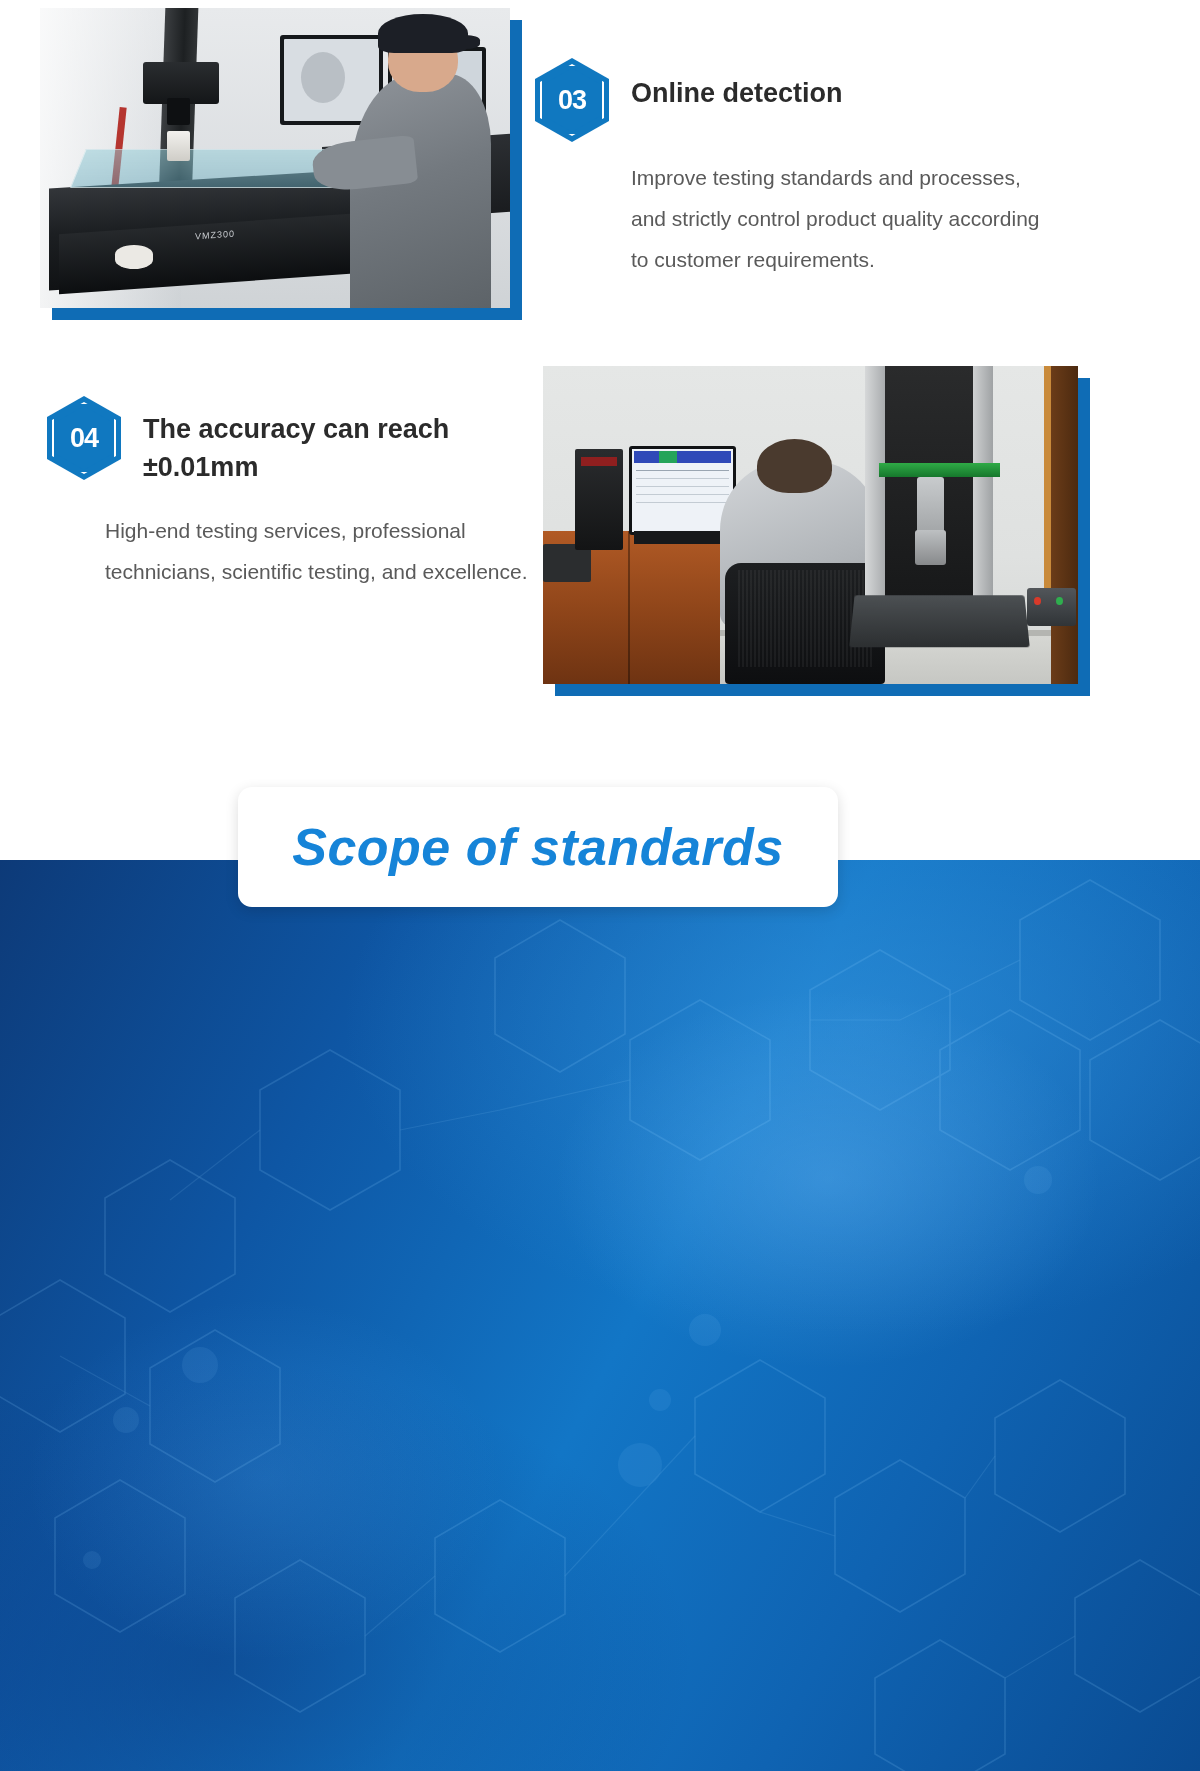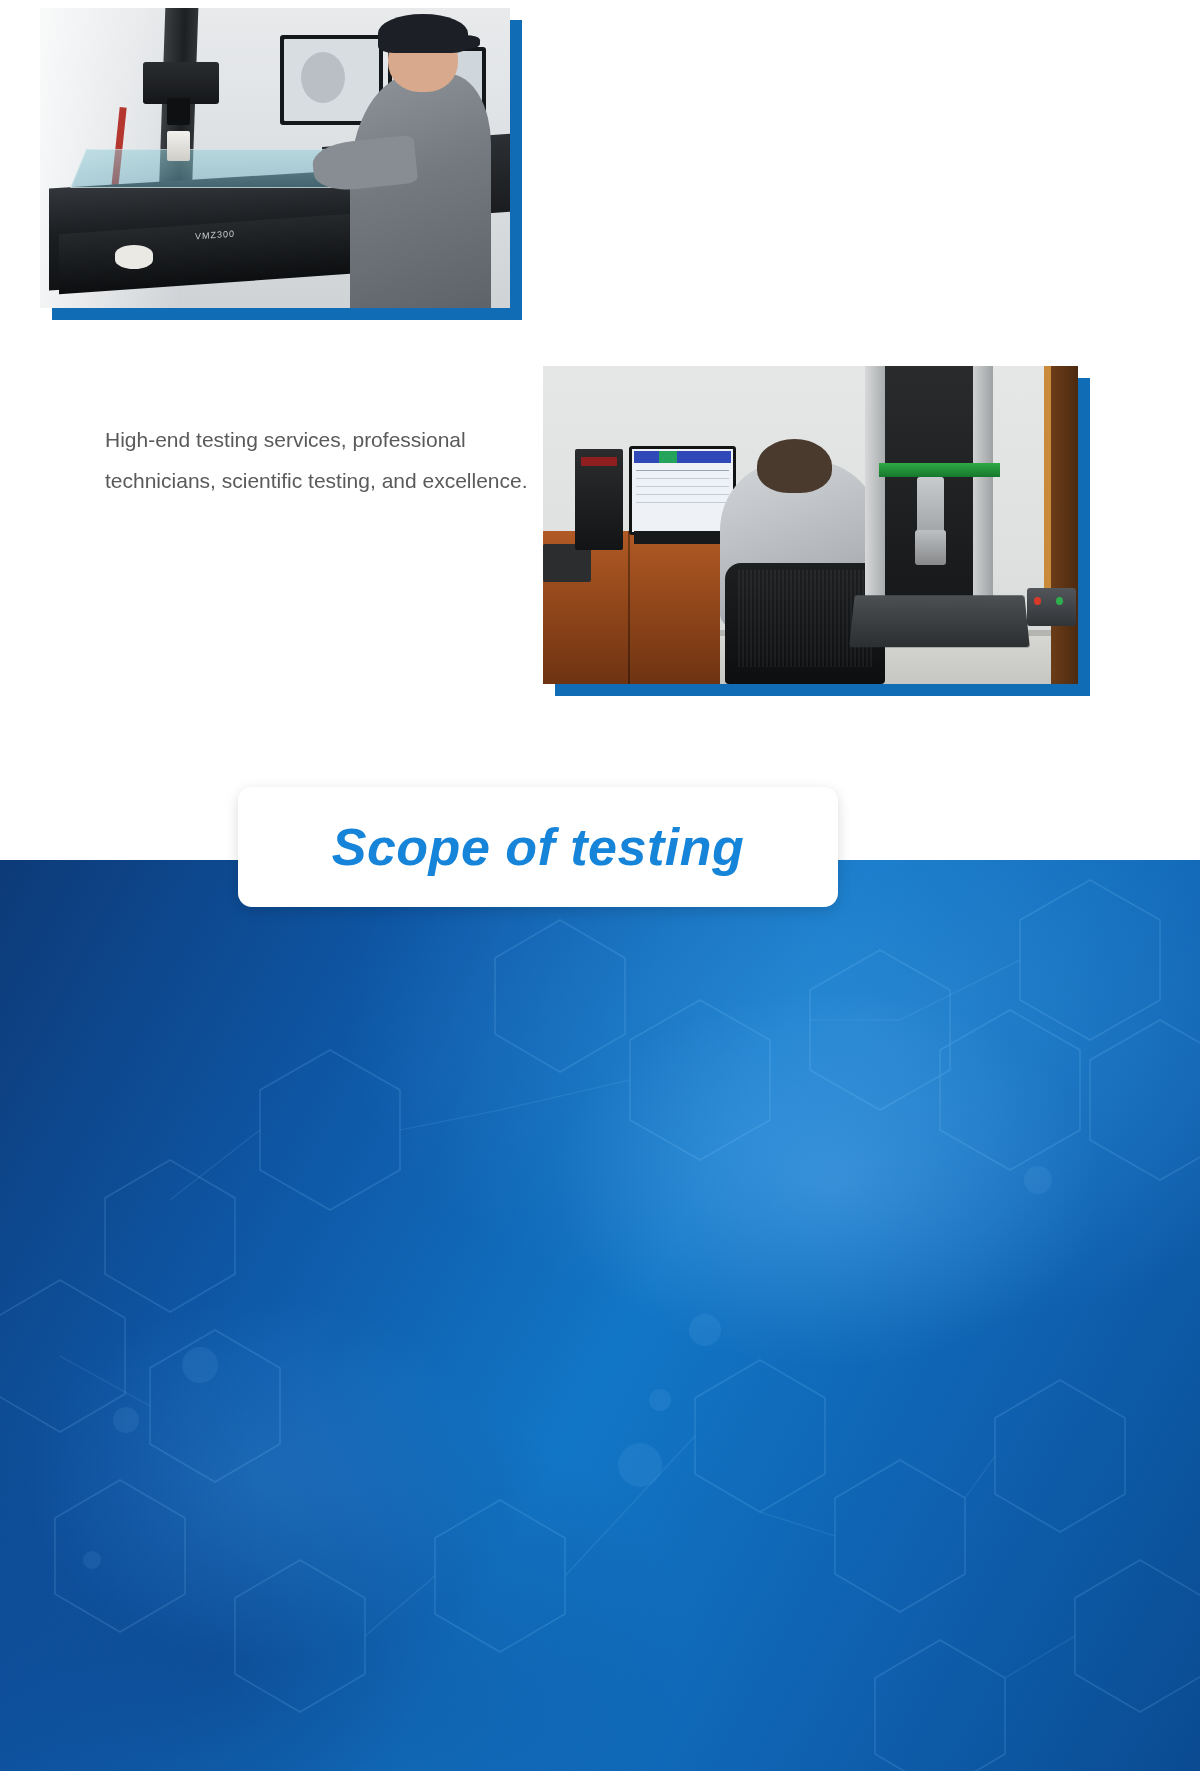--- a/index.html
+++ b/index.html
@@ -253,22 +253,41 @@
           <div class="vmz-kbd"></div>
           <div class="vmz-paper"></div>
           <div class="vmz-person-body"></div>
           <div class="vmz-arm"></div>
           <div class="vmz-person-head"></div>
           <div class="vmz-cap"></div>
         </div>
       </div>
     </div>
 
+    <div id="feature-03">
+      <div class="feature-head">
+        <div class="hex-badge">
+          <div class="hex-shape"></div>
+          <div class="hex-inner"></div>
+          <div class="hex-num">03</div>
+        </div>
+        <div class="feature-title">Online detection</div>
+      </div>
+      <div class="feature-body">Improve testing standards and processes, and strictly control product quality according to customer requirements.</div>
+    </div>
 
     <div id="feature-04">
+      <div class="feature-head">
+        <div class="hex-badge">
+          <div class="hex-shape"></div>
+          <div class="hex-inner"></div>
+          <div class="hex-num">04</div>
+        </div>
+        <div class="feature-title">The accuracy can reach ±0.01mm</div>
+      </div>
       <div class="feature-body">High-end testing services, professional technicians, scientific testing, and excellence.</div>
     </div>
 
     <div class="photo-wrap" id="photo-tensile">
       <div class="photo-frame"></div>
       <div class="photo">
         <div class="scene-ten">
           <div class="ten-floor"></div>
           <div class="ten-baseboard"></div>
           <div class="ten-cabinet"></div>
@@ -342,16 +361,16 @@
         <circle cx="660" cy="540" r="11"></circle>
         <circle cx="640" cy="605" r="22"></circle>
         <circle cx="92" cy="700" r="9"></circle>
         <circle cx="1038" cy="320" r="14"></circle>
       </g>
     </svg>
 
   </div>
 
   <div class="scope-card">
-    <div class="scope-title">Scope of testing</div>
+    <div class="scope-title">Scope of standards</div>
   </div>
 
 </div>
 
 </body></html>

